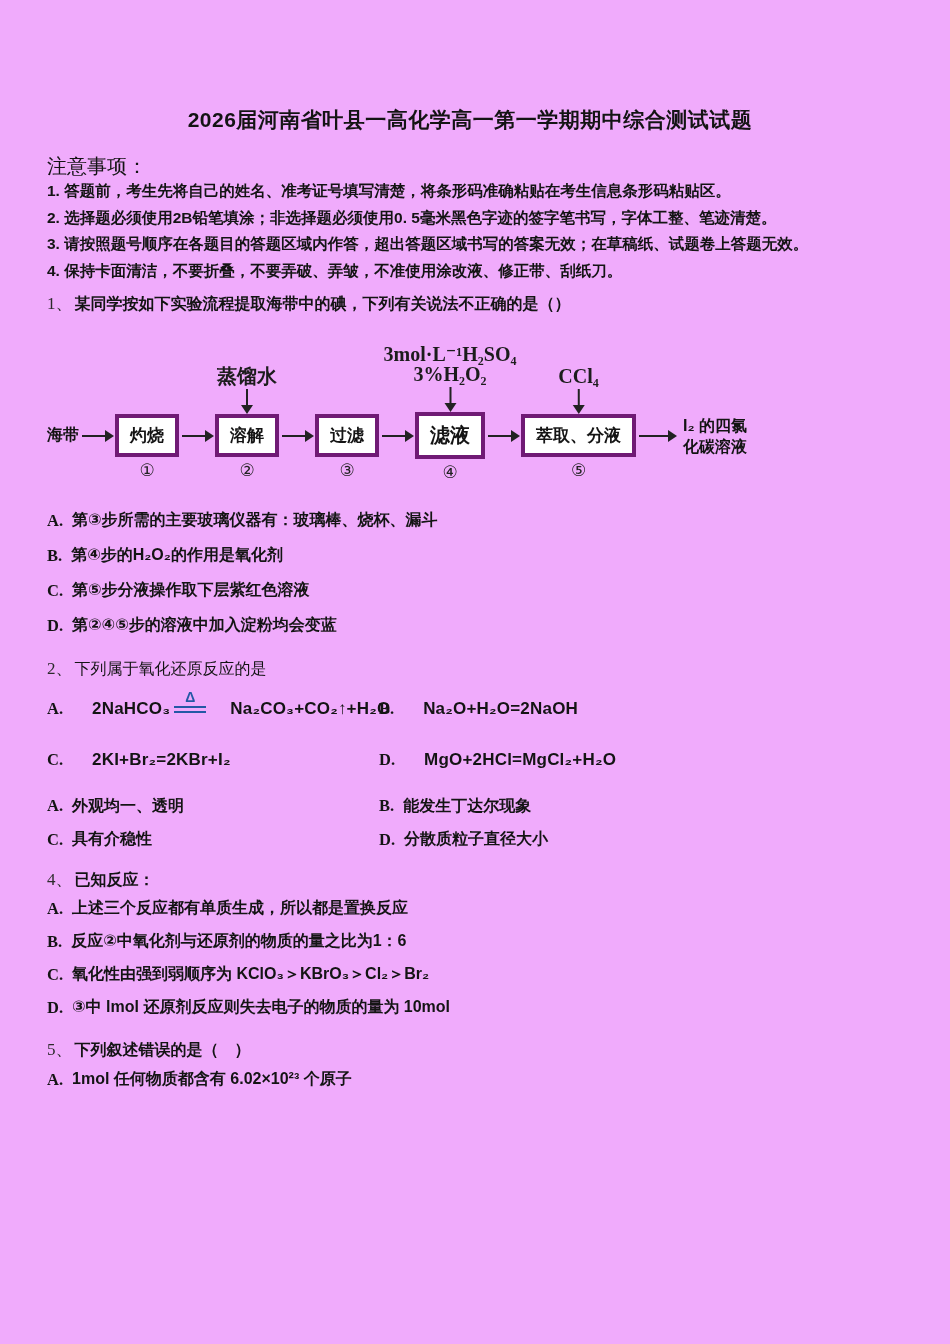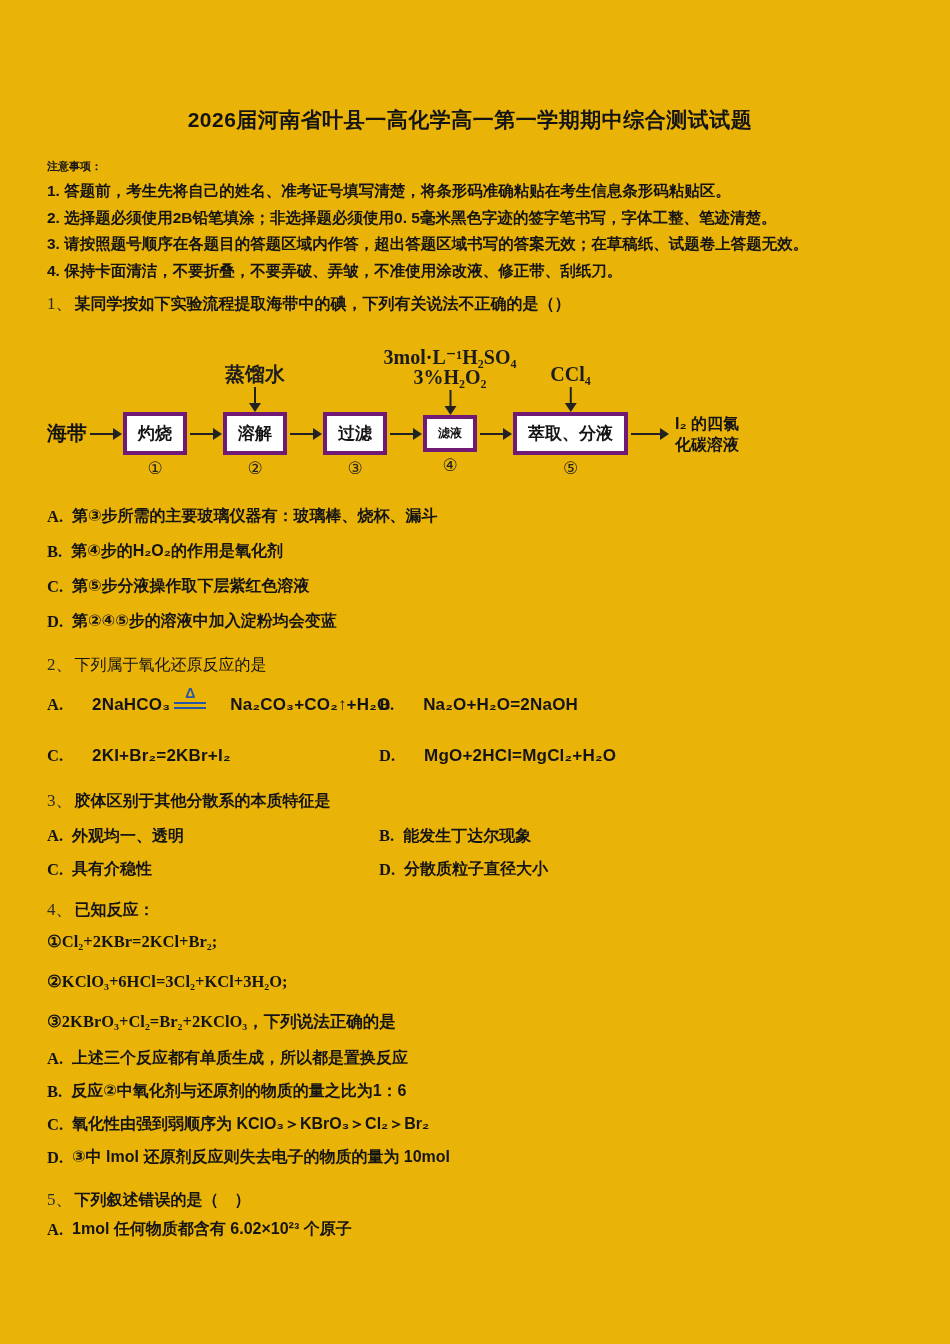--- a/index.html
+++ b/index.html
@@ -1,40 +1,40 @@
 <!DOCTYPE html>
 <html><head>
 <meta charset="utf-8">
 <style>
   html,body { margin:0; padding:0; background:#ffffff; }
   .page {
-    width:950px; height:1344px; background:#eab308; color:#141414;
+    width:950px; height:1344px; background:#f0abfc; color:#141414;
     font-family:"Liberation Sans","DejaVu Sans",sans-serif;
     box-sizing:border-box; padding:106px 57px 0 47px;
     position:relative; overflow:hidden;
   }
   .title { text-align:center; font-size:21px; font-weight:bold; margin:0 0 20px 0; letter-spacing:0.5px; }
-  .notes-heading { font-size:11px; font-weight:700; line-height:24px; }
+  .notes-heading { font-size:20px; font-weight:400; line-height:24px; }
   .note-line { font-size:15.5px; font-weight:600; line-height:26.5px; }
   .section-heading { font-size:16px; font-weight:700; margin-top:20px; line-height:24px; }
   .qline { margin-top:8px; font-size:16px; line-height:24px; }
   .qnum { font-family:"Liberation Serif","DejaVu Serif",serif; font-weight:400; font-size:17px; color:#2b2b2b; margin-right:2px; }
   .qstem { font-weight:600; }
 
   
   .flow { margin:96px 0 44px 0; display:flex; align-items:center; }
-  .fstart { font-size:20px; font-weight:600; }
+  .fstart { font-size:16px; font-weight:600; }
   .harrow { position:relative; width:30px; height:2px; background:#222; margin:0 3px; flex:none; }
   .harrow.long { width:36px; }
   .harrow::after { content:""; position:absolute; right:-2px; top:-5px; width:0; height:0;
     border-left:9px solid #222; border-top:6px solid transparent; border-bottom:6px solid transparent; }
   .fstep { position:relative; flex:none; }
   .fbox { display:inline-block; border:4px solid #701a75; background:#fff; padding:6px 11px;
     font-size:17px; font-weight:600; white-space:nowrap; }
-  .fbox.bold { font-weight:800; font-size:12px; }
+  .fbox.bold { font-weight:800; font-size:20px; }
   .fnum { position:absolute; top:calc(100% + 3px); left:50%; transform:translateX(-50%);
     font-size:17px; color:#222; }
   .above { position:absolute; bottom:100%; left:50%; transform:translateX(-50%);
     display:flex; flex-direction:column; align-items:center; white-space:nowrap; }
   .albl { font-family:"Liberation Serif","DejaVu Serif",serif; font-size:20px; line-height:20px; color:#1c1c1c; font-weight:600; }
   .varrow { position:relative; width:2px; height:17px; background:#222; margin:3px 0 8px 0; }
   .varrow::after { content:""; position:absolute; left:-5px; bottom:-8px; width:0; height:0;
     border-top:9px solid #222; border-left:6px solid transparent; border-right:6px solid transparent; }
   .fend { margin-left:5px; font-size:16px; font-weight:600; line-height:21px; white-space:nowrap; }
   .fend span { display:block; }
@@ -166,23 +166,20 @@
     <div class="cell row-h2">
       <span class="olabel">C.</span>
       <span class="formula">2KI+Br₂=2KBr+I₂</span>
     </div>
     <div class="cell row-h2">
       <span class="olabel">D.</span>
       <span class="formula">MgO+2HCl=MgCl₂+H₂O</span>
     </div>
   </div>
 
-  <div class="qline" style="margin-top:10px;">
-    <span class="qnum">3、</span><span class="qstem">胶体区别于其他分散系的本质特征是</span>
-  </div>
 
   <div class="opt-grid">
     <div class="cell row-h3" style="height:34px; margin-top:6px;">
       <span class="olabel">A.</span>
         <span>外观均一、透明</span>
     </div>
     <div class="cell row-h3" style="height:34px; margin-top:6px;">
       <span class="olabel">B.</span>
         <span>能发生丁达尔现象</span>
     </div>
@@ -193,25 +190,20 @@
     <div class="cell row-h3">
       <span class="olabel">D.</span>
         <span>分散质粒子直径大小</span>
     </div>
   </div>
 
   <div class="qline" style="margin-top:12px;">
     <span class="qnum">4、</span><span class="qstem">已知反应：</span>
   </div>
 
-  <div>
-    <div class="eq-line">①Cl₂+2KBr=2KCl+Br₂;</div>
-    <div class="eq-line">②KClO₃+6HCl=3Cl₂+KCl+3H₂O;</div>
-    <div class="eq-line">③2KBrO₃+Cl₂=Br₂+2KClO₃，下列说法正确的是</div>
-  </div>
 
   <div>
     <div class="opt-line tight">
       <span class="olabel">A.</span>
         <span>上述三个反应都有单质生成，所以都是置换反应</span>
     </div>
     <div class="opt-line tight">
       <span class="olabel">B.</span>
         <span>反应②中氧化剂与还原剂的物质的量之比为1：6</span>
     </div>

